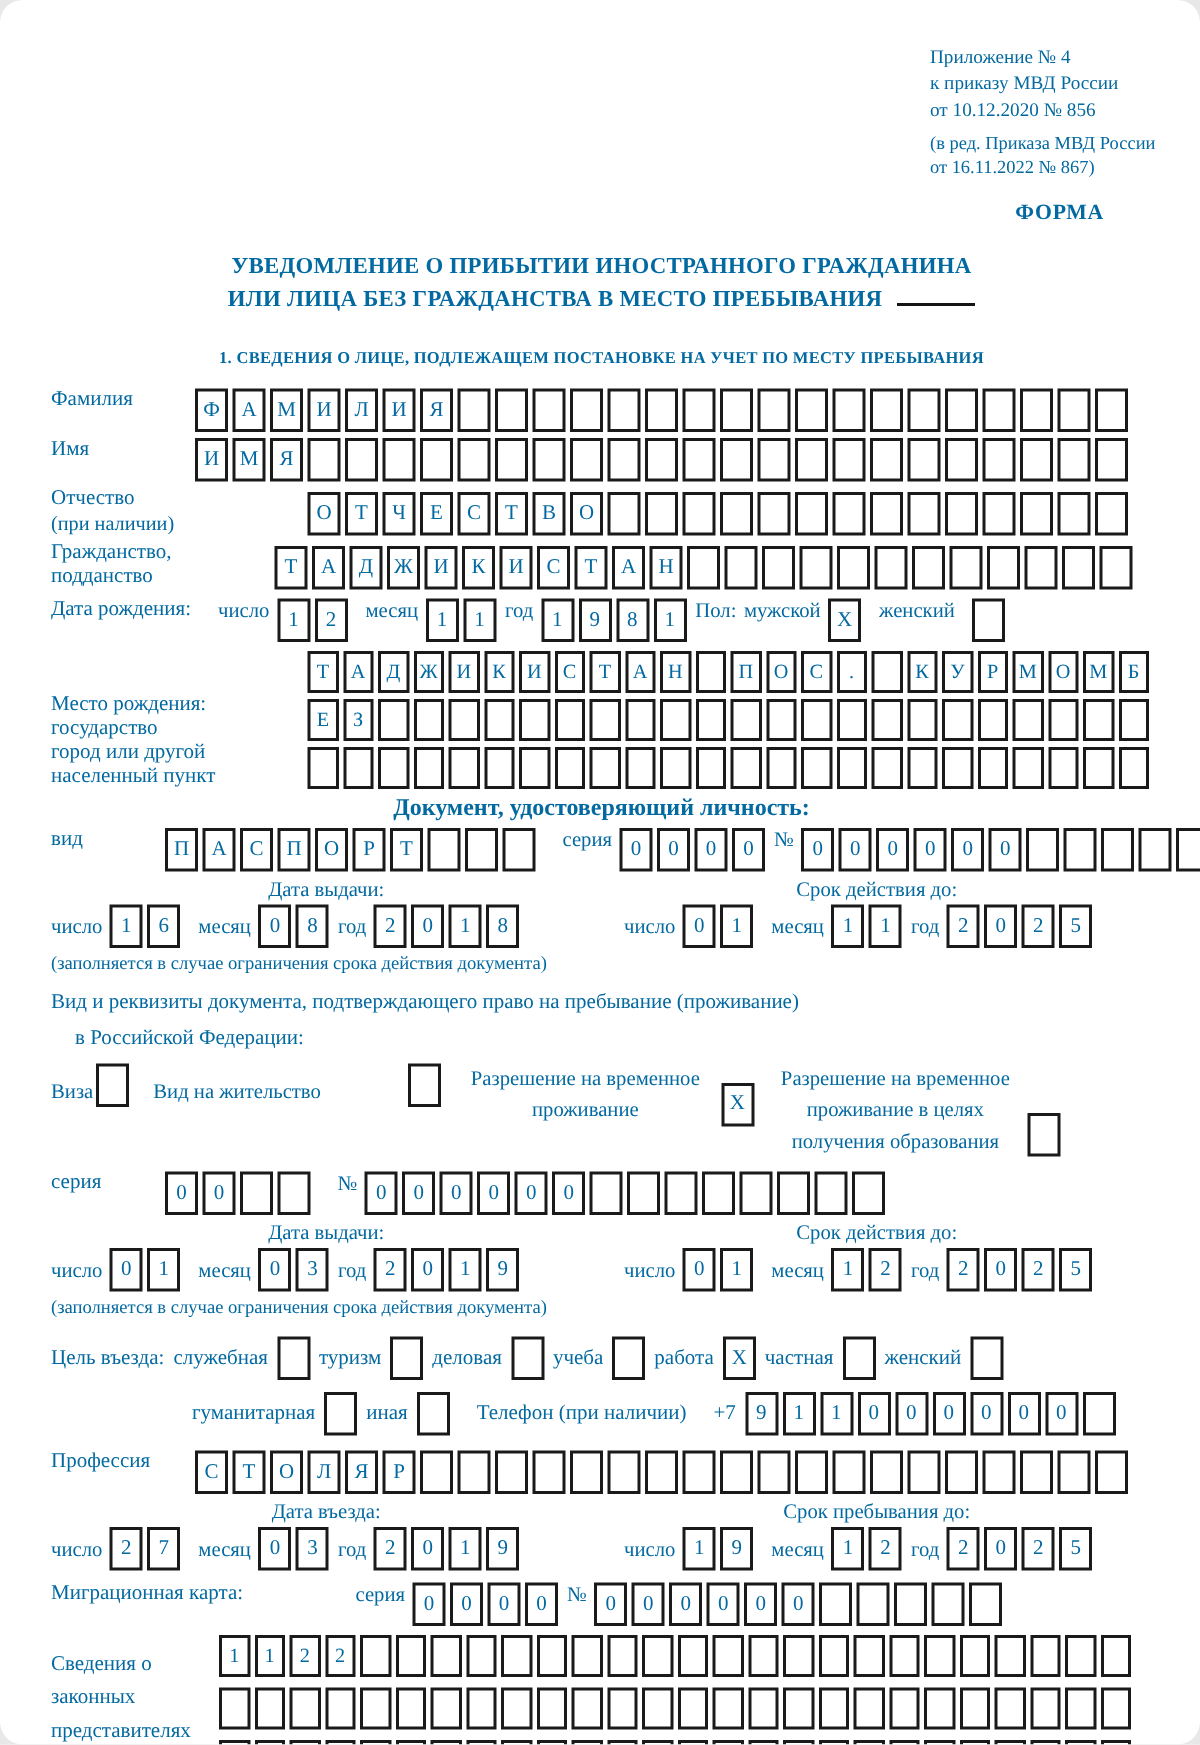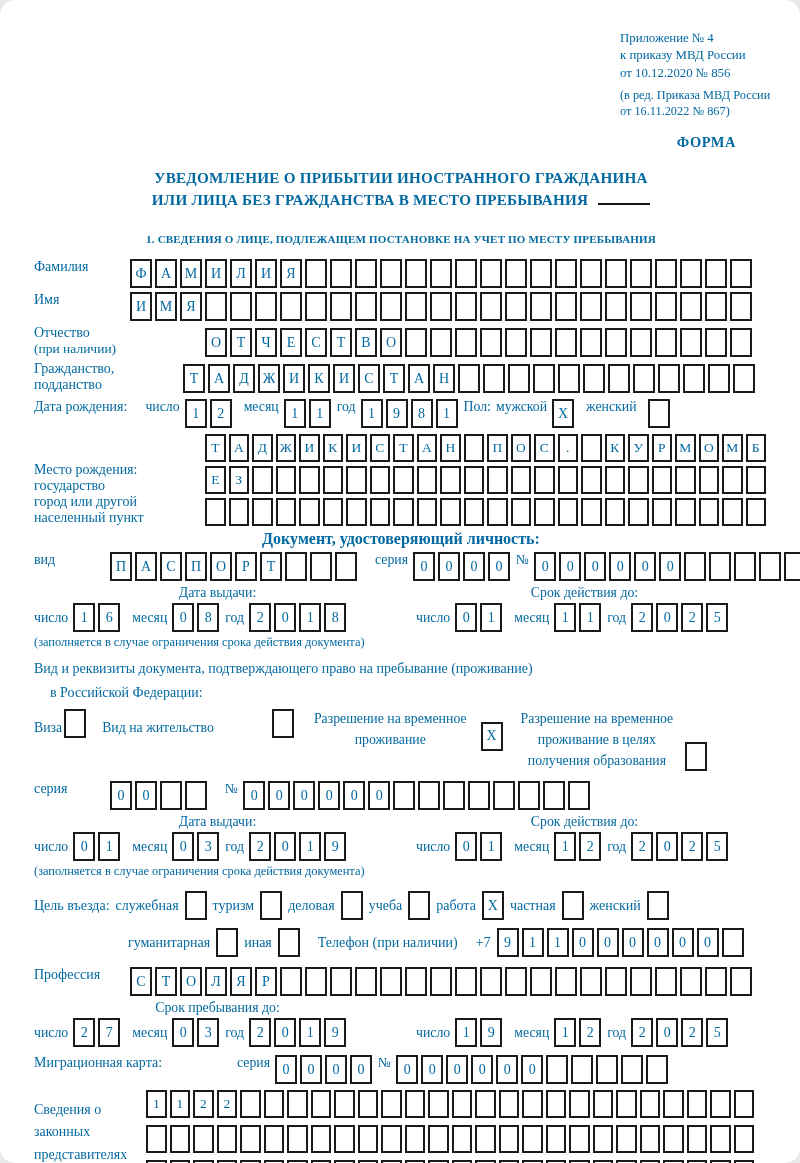--- a/index.html
+++ b/index.html
@@ -586,20 +586,21 @@
         <span class="cell"></span>
         <span class="cell"></span>
         <span class="cell"></span>
         <span class="cell"></span>
         <span class="cell"></span>
         <span class="cell"></span>
       </span>
   </div>
 
   <div class="dp-titles">
+    <span class="half">Дата въезда:</span>
     <span class="half">Срок пребывания до:</span>
   </div>
   <div class="datepair">
     <span class="half">
       <span class="dlabel">число</span>
       <span class="cells">
           <span class="cell">2</span>
           <span class="cell">7</span>
         </span>
       <span class="dlabel ml12">месяц</span>

